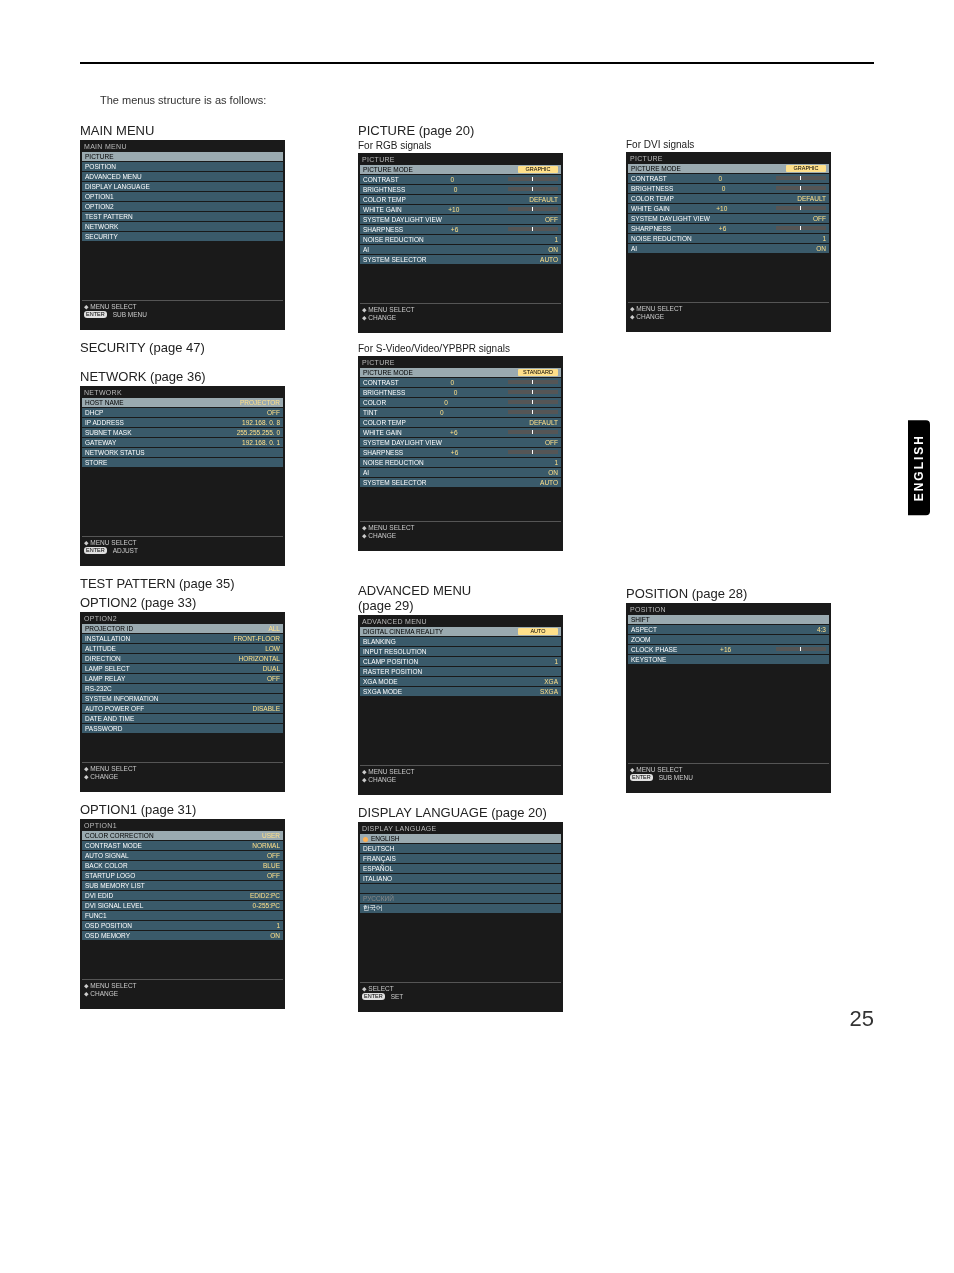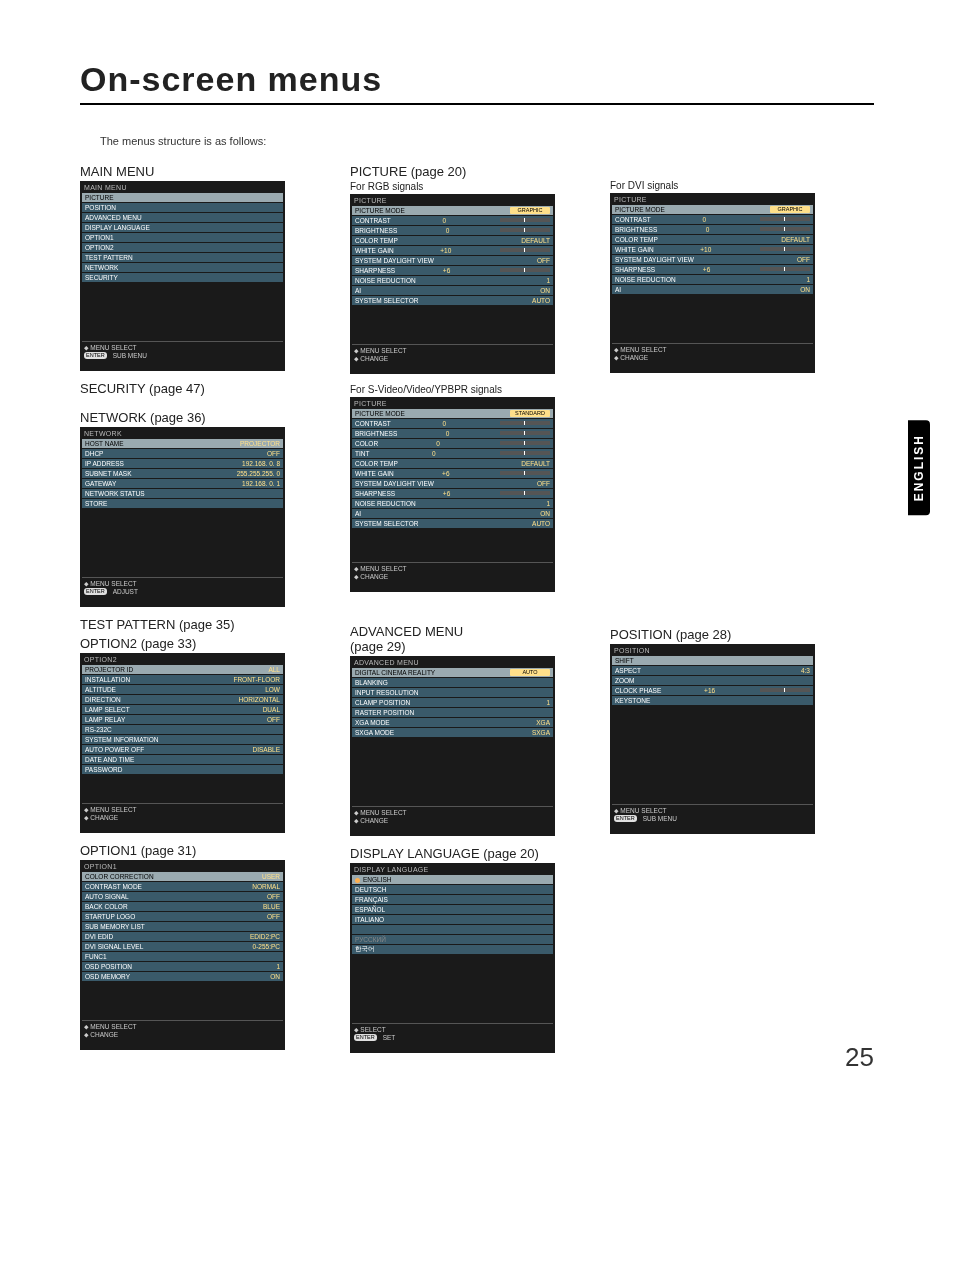--- a/index.html
+++ b/index.html
@@ -32,21 +32,21 @@
     font-weight: bold;
     margin: 0;
     color: #222;
   }
   .intro {
     font-size: 11px;
     color: #333;
     margin: 4px 0 10px 20px;
     line-height: 1.4;
   }
-  .columns { display: flex; gap: 20px; }
+  .columns { display: flex; gap: 28px; }
   .col-left { width: 250px; }
   .col-mid { width: 240px; }
   .col-right { width: 240px; }
   .section-label {
     font-size: 13px;
     color: #222;
     margin: 4px 0 2px 0;
     white-space: nowrap;
   }
   .sub-label {
@@ -116,35 +116,34 @@
     padding: 14px 4px;
     font-size: 12px;
     font-weight: bold;
     letter-spacing: 2px;
     border-radius: 4px 0 0 4px;
   }
   .page-num {
     position: absolute;
     right: 80px;
     bottom: 30px;
-    font-size: 26px;
+    font-size: 22px;
     color: #333;
   }
   .dot { display:inline-block; width:5px; height:5px; border-radius:50%; background:#ffb050; margin-right:3px; vertical-align:middle;}
   .sel-box {
     display:inline-block; width:40px; height:7px; background:#ffe08a; color:#000;
     font-size:5.5px; text-align:center; line-height:7px; border-radius:1px;
   }
 </style>
 </head>
 <body>
 
 <div class="page">
 
-  <h1 class="title-line">On-screen menus</h1>
   <hr class="thick">
 
   <div class="intro">
     <br>
     <span>The menus structure is as follows:</span>
   </div>
 
   <div class="columns">
 
     <div class="col-left">

